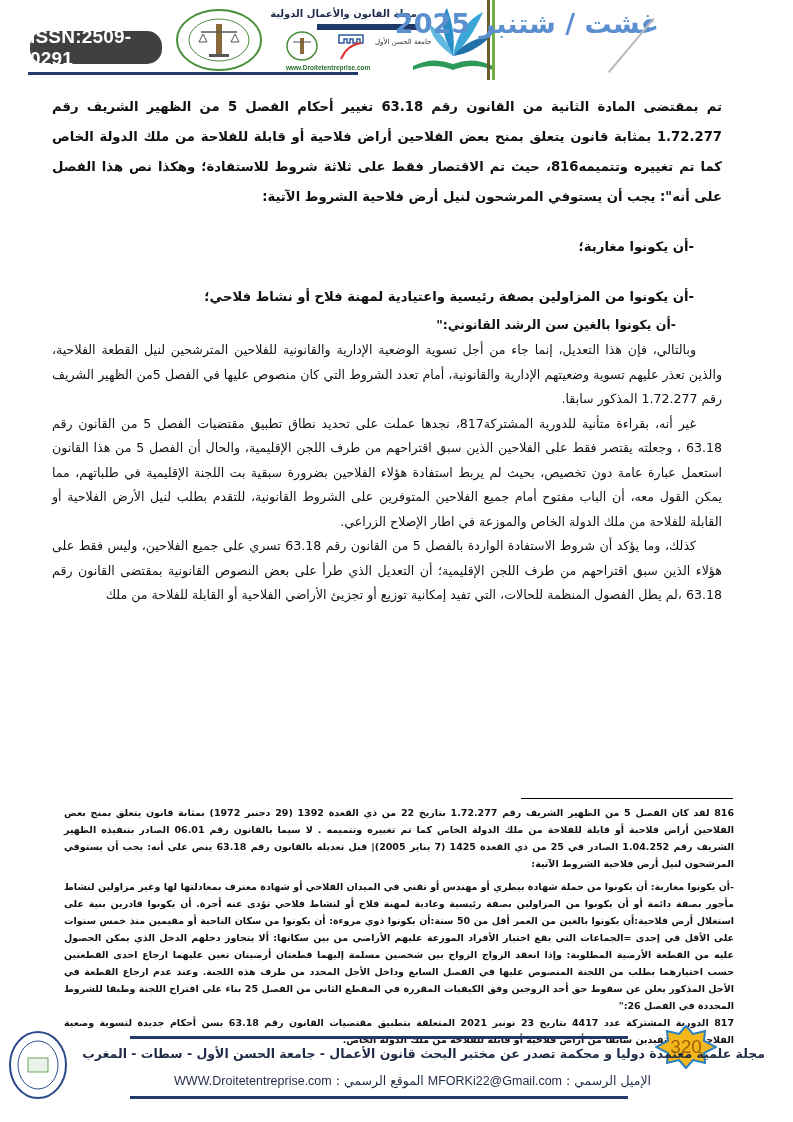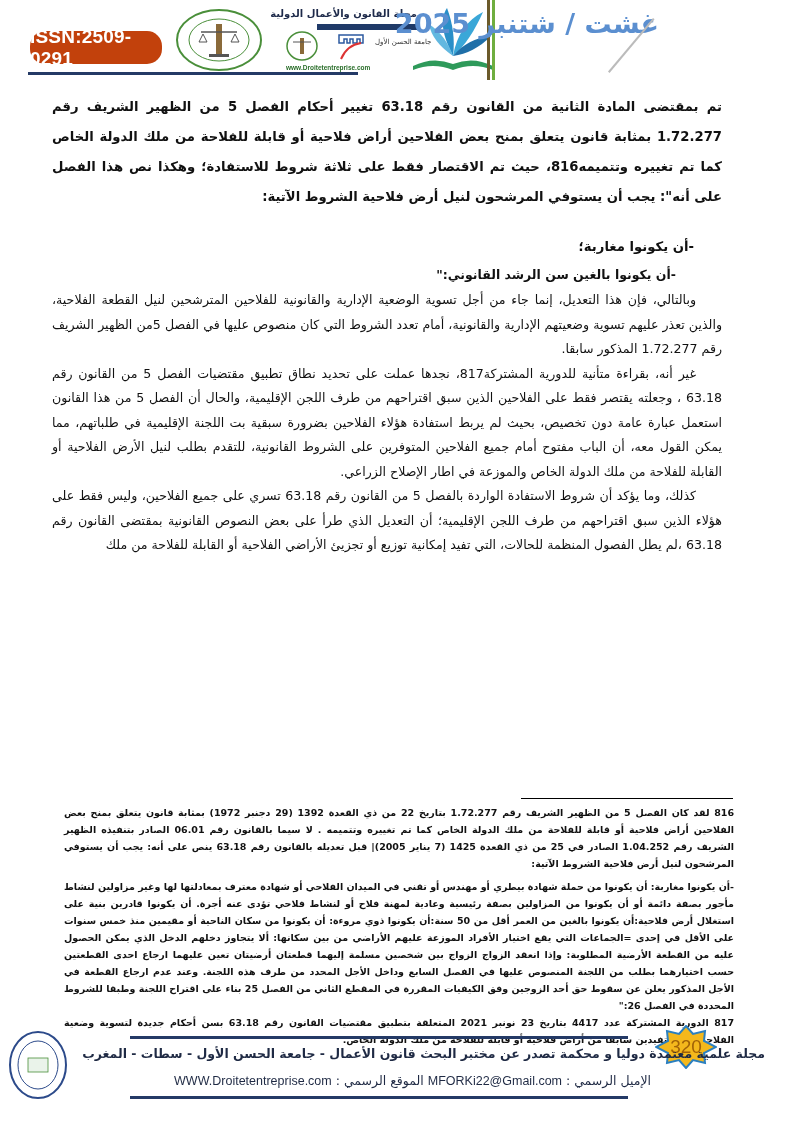--- a/index.html
+++ b/index.html
@@ -1,20 +1,20 @@
 <!DOCTYPE html>
 <html><head>
 <meta charset="utf-8">
 <style>
   html, body { margin: 0; padding: 0; background: #ffffff; }
   body { width: 793px; height: 1122px; position: relative; overflow: hidden; font-family: "DejaVu Sans", sans-serif; color: #111; }
 
   
   .header { position: absolute; left: 0; top: 0; width: 793px; height: 90px; }
-  .issn { position: absolute; left: 30px; top: 31px; width: 132px; height: 33px; border-radius: 15px; background: #c2410c; color: #fff; font-family: "Liberation Sans", sans-serif; font-size: 19px; font-weight: bold; display: flex; align-items: center; justify-content: center; letter-spacing: 0.2px; }
+  .issn { position: absolute; left: 30px; top: 31px; width: 132px; height: 33px; border-radius: 15px; background: #404040; color: #fff; font-family: "Liberation Sans", sans-serif; font-size: 19px; font-weight: bold; display: flex; align-items: center; justify-content: center; letter-spacing: 0.2px; }
   .lab-seal { position: absolute; left: 175px; top: 8px; width: 88px; height: 64px; }
   .header-rule { position: absolute; left: 28px; top: 72px; width: 330px; height: 3px; background: #243a66; }
   .journal-logo { position: absolute; left: 283px; top: 4px; width: 210px; height: 72px; }
   .journal-logo .j-title { position: absolute; right: 76px; top: 4px; font-size: 10px; font-weight: bold; color: #1e2a4a; direction: rtl; white-space: nowrap; }
   .journal-logo .j-band { position: absolute; left: 34px; top: 20px; width: 100px; height: 6px; background: #1f3a68; }
   .journal-logo .j-univ { position: absolute; left: 92px; top: 34px; font-size: 7px; color: #333; direction: rtl; white-space: nowrap; }
   .journal-logo .j-url { position: absolute; left: 3px; top: 60px; font-size: 6.5px; color: #2a6e2a; font-weight: bold; font-family: "Liberation Sans", sans-serif; }
   .vbars { position: absolute; left: 487px; top: 0; width: 8px; height: 80px; }
   .vbars span { position: absolute; top: 0; width: 3px; height: 80px; }
   .issue { position: absolute; right: 134px; top: 4px; text-align: right; direction: rtl; }
@@ -99,20 +99,21 @@
 
   <div class="issue">
     <div class="line2">غشت / شتنبر 2025</div>
   </div>
   <div class="diag"></div>
 </div>
 
 <div class="content">
   <p class="p-bold">تم بمقتضى المادة الثانية من القانون رقم 63.18 تغيير أحكام الفصل 5 من الظهير الشريف رقم 1.72.277 بمثابة قانون يتعلق بمنح بعض الفلاحين أراض فلاحية أو قابلة للفلاحة من ملك الدولة الخاص كما تم تغييره وتتميمه816، حيث تم الاقتصار فقط على ثلاثة شروط للاستفادة؛ وهكذا نص هذا الفصل على أنه": يجب أن يستوفي المرشحون لنيل أرض فلاحية الشروط الآتية:</p>
   <p class="cond cond1">-أن يكونوا مغاربة؛</p>
+  <p class="cond cond2">-أن يكونوا من المزاولين بصفة رئيسية واعتيادية لمهنة فلاح أو نشاط فلاحي؛</p>
   <p class="cond3">-أن يكونوا بالغين سن الرشد القانوني:"</p>
   <p class="p-norm">وبالتالي، فإن هذا التعديل، إنما جاء من أجل تسوية الوضعية الإدارية والقانونية للفلاحين المترشحين لنيل القطعة الفلاحية، والذين تعذر عليهم تسوية وضعيتهم الإدارية والقانونية، أمام تعدد الشروط التي كان منصوص عليها في الفصل 5من الظهير الشريف رقم 1.72.277 المذكور سابقا.</p>
   <p class="p-norm">غير أنه، بقراءة متأنية للدورية المشتركة817، نجدها عملت على تحديد نطاق تطبيق مقتضيات الفصل 5 من القانون رقم 63.18 ، وجعلته يقتصر فقط على الفلاحين الذين سبق اقتراحهم من طرف اللجن الإقليمية، والحال أن الفصل 5 من هذا القانون استعمل عبارة عامة دون تخصيص، بحيث لم يربط استفادة هؤلاء الفلاحين بضرورة سبقية بت اللجنة الإقليمية في طلباتهم، مما يمكن القول معه، أن الباب مفتوح أمام جميع الفلاحين المتوفرين على الشروط القانونية، للتقدم بطلب لنيل الأرض الفلاحية أو القابلة للفلاحة من ملك الدولة الخاص والموزعة في اطار الإصلاح الزراعي.</p>
   <p class="p-norm">كذلك، وما يؤكد أن شروط الاستفادة الواردة بالفصل 5 من القانون رقم 63.18 تسري على جميع الفلاحين، وليس فقط على هؤلاء الذين سبق اقتراحهم من طرف اللجن الإقليمية؛ أن التعديل الذي طرأ على بعض النصوص القانونية بمقتضى القانون رقم 63.18 ،لم يطل الفصول المنظمة للحالات، التي تفيد إمكانية توزيع أو تجزيئ الأراضي الفلاحية أو القابلة للفلاحة من ملك</p>
 </div>
 
 <div class="fn-rule"></div>
 <div class="footnotes">
   <p>816 لقد كان الفصل 5 من الظهير الشريف رقم 1.72.277 بتاريخ 22 من ذي القعدة 1392 (29 دجنبر 1972) بمثابة قانون يتعلق بمنح بعض الفلاحين أراض فلاحية أو قابلة للفلاحة من ملك الدولة الخاص كما تم تغييره وتتميمه . لا سيما بالقانون رقم 06.01 الصادر بتنفيذه الظهير الشريف رقم 1.04.252 الصادر في 25 من ذي القعدة 1425 (7 يناير 2005)| قبل تعديله بالقانون رقم 63.18 ينص على أنه: يجب أن يستوفي المرشحون لنيل أرض فلاحية الشروط الآتية:</p>
   <p class="fn-gap">-أن يكونوا مغاربة: أن يكونوا من حملة شهادة بيطري أو مهندس أو تقني في الميدان الفلاحي أو شهادة معترف بمعادلتها لها وغير مزاولين لنشاط مأجور بصفة دائمة أو أن يكونوا من المزاولين بصفة رئيسية وعادية لمهنة فلاح أو لنشاط فلاحي تؤدى عنه أجرة. أن يكونوا قادرين بنية على استغلال أرض فلاحية:أن يكونوا بالغين من العمر أقل من 50 سنة:أن يكونوا ذوي مروءة: أن يكونوا من سكان الناحية أو مقيمين منذ خمس سنوات على الأقل في إحدى =الجماعات التي يقع اختيار الأفراد الموزعة عليهم الأراضي من بين سكانها: ألا يتجاوز دخلهم الدخل الذي يمكن الحصول عليه من القطعة الأرضية المطلوبة: وإذا انعقد الزواج الزواج بين شخصين مسلمة إليهما قطعتان أرضيتان تعين عليهما ارجاع احدى القطعتين حسب اختيارهما بطلب من اللجنة المنصوص عليها في الفصل السابع وداخل الأجل المحدد من طرف هذه اللجنة. وعند عدم ارجاع القطعة في الأجل المذكور يعلن عن سقوط حق أحد الزوجين وفق الكيفيات المقررة في المقطع الثاني من الفصل 25 بناء على اقتراح اللجنة وطبقا للشروط المحددة في الفصل 26:"</p>

